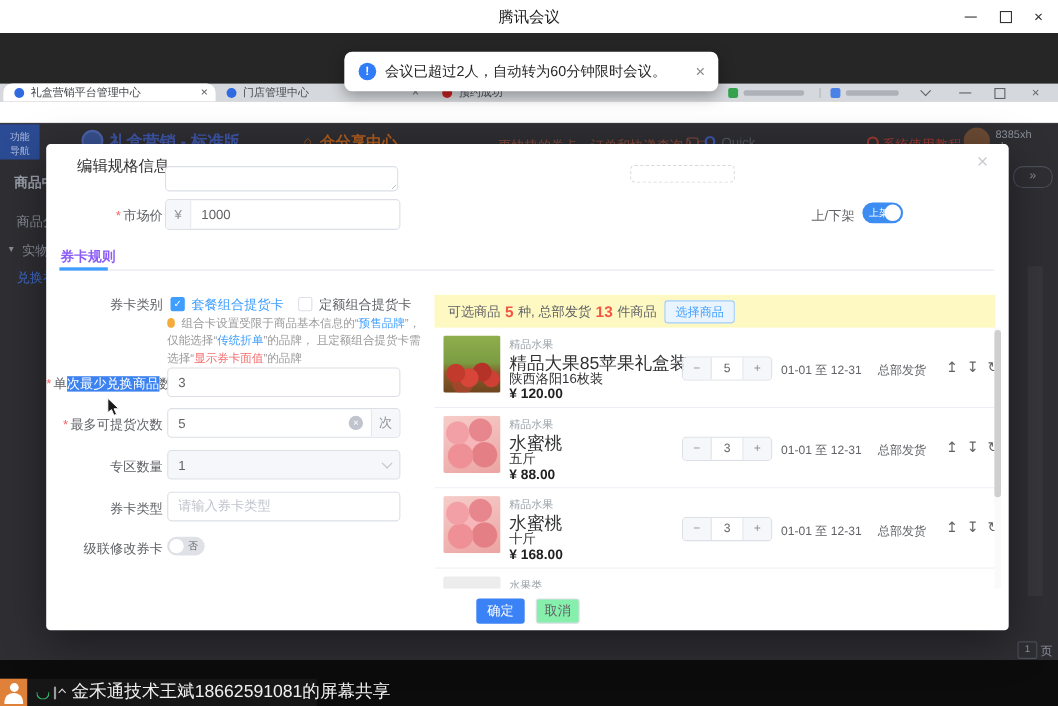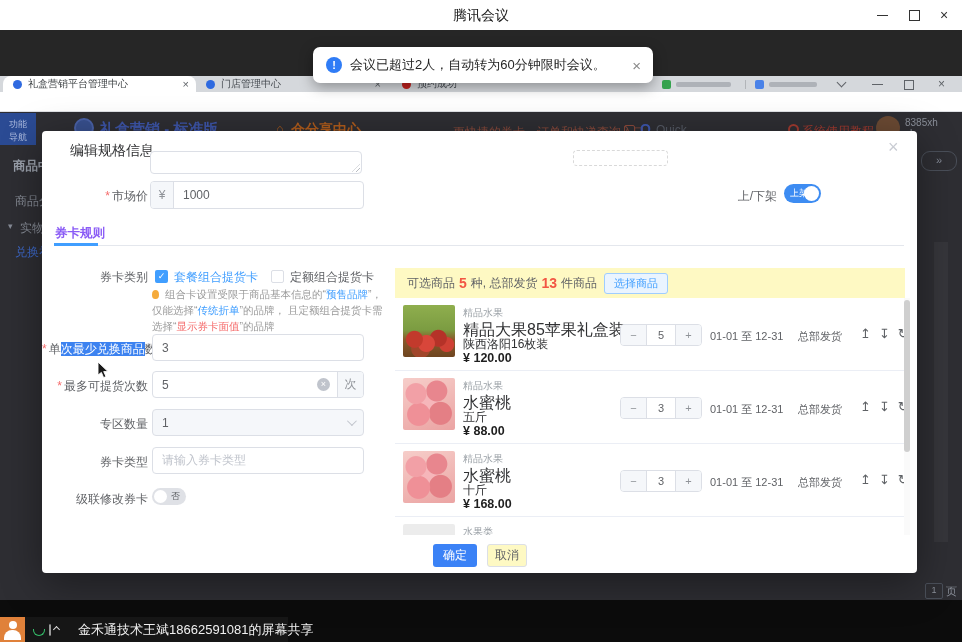--- a/index.html
+++ b/index.html
@@ -109,32 +109,32 @@
   .st-btn{width:25px;background:#f5f7fa;color:#909399;font-size:11px;display:flex;align-items:center;justify-content:center}
   .st-val{width:28px;background:#fff;color:#606266;font-size:11px;display:flex;align-items:center;justify-content:center;
           border-left:1px solid #dcdfe6;border-right:1px solid #dcdfe6}
   .pdate{position:absolute;left:315px;top:31px;font-size:11px;color:#606266;white-space:nowrap}
   .pship{position:absolute;left:403px;top:31px;font-size:11px;color:#606266;white-space:nowrap}
   .picons{position:absolute;left:465px;top:28px;display:flex;gap:8px;font-size:13px;color:#5f6266}
   .sbar{position:absolute;left:862px;top:167px;width:6px;height:237px;background:#fafafa}
   .sthumb{position:absolute;left:0;top:2px;width:6px;height:152px;background:#cfcfcf;border-radius:3px}
   .btn-ok{position:absolute;left:391px;top:413px;width:44px;height:23px;background:#3b82f6;color:#fff;font-size:12px;
           border-radius:3px;display:flex;align-items:center;justify-content:center}
-  .btn-cancel{position:absolute;left:445px;top:413px;width:40px;height:23px;background:#fef9c3;border:1px solid #dcdfe6;color:#606266;
+  .btn-cancel{position:absolute;left:445px;top:413px;width:40px;height:23px;background:#86efac;border:1px solid #dcdfe6;color:#606266;
           font-size:12px;border-radius:3px;display:flex;align-items:center;justify-content:center;box-sizing:border-box}
   
   .share-avatar{position:absolute;left:0;top:617px;width:25px;height:25px;background:#e0813a;z-index:50}
   .share-avatar::before{content:"";position:absolute;left:8.5px;top:4px;width:8px;height:8px;border-radius:50%;background:#fff}
   .share-avatar::after{content:"";position:absolute;left:4px;top:13px;width:17px;height:10px;border-radius:8px 8px 0 0;background:#fff}
   .share-pill{position:absolute;left:25px;top:617px;width:263px;height:25px;background:#161616;z-index:50;display:flex;align-items:center}
   .mic{position:relative;width:6px;height:9px;background:#35c06a;border-radius:3px;margin-left:11px}
   .mic::after{content:"";position:absolute;left:-3px;top:4px;width:10px;height:6px;border:1.5px solid #35c06a;border-top:none;border-radius:0 0 7px 7px}
   .scrico{width:13px;height:10px;border:1.3px solid #9a9a9a;border-radius:2px;background:#3a3a3a;margin-left:13px;position:relative}
   .scrico::after{content:"";position:absolute;left:4px;top:2px;width:4px;height:4px;border-left:1.3px solid #ddd;border-top:1.3px solid #ddd;transform:rotate(45deg)}
-  .share-txt{margin-left:27px;font-size:13px;color:#f0f0f0;white-space:nowrap}
+  .share-txt{margin-left:14px;font-size:16px;color:#f0f0f0;white-space:nowrap}
 </style>
 </head>
 <body>
 
 <div class="titlebar">
   <div class="mt-title">腾讯会议</div>
   <span class="winline" style="left:877px;top:15px"></span>
   <span class="winsq" style="left:909px;top:10px"></span>
   <span class="winx" style="left:940px;top:8px">×</span>
 </div>

